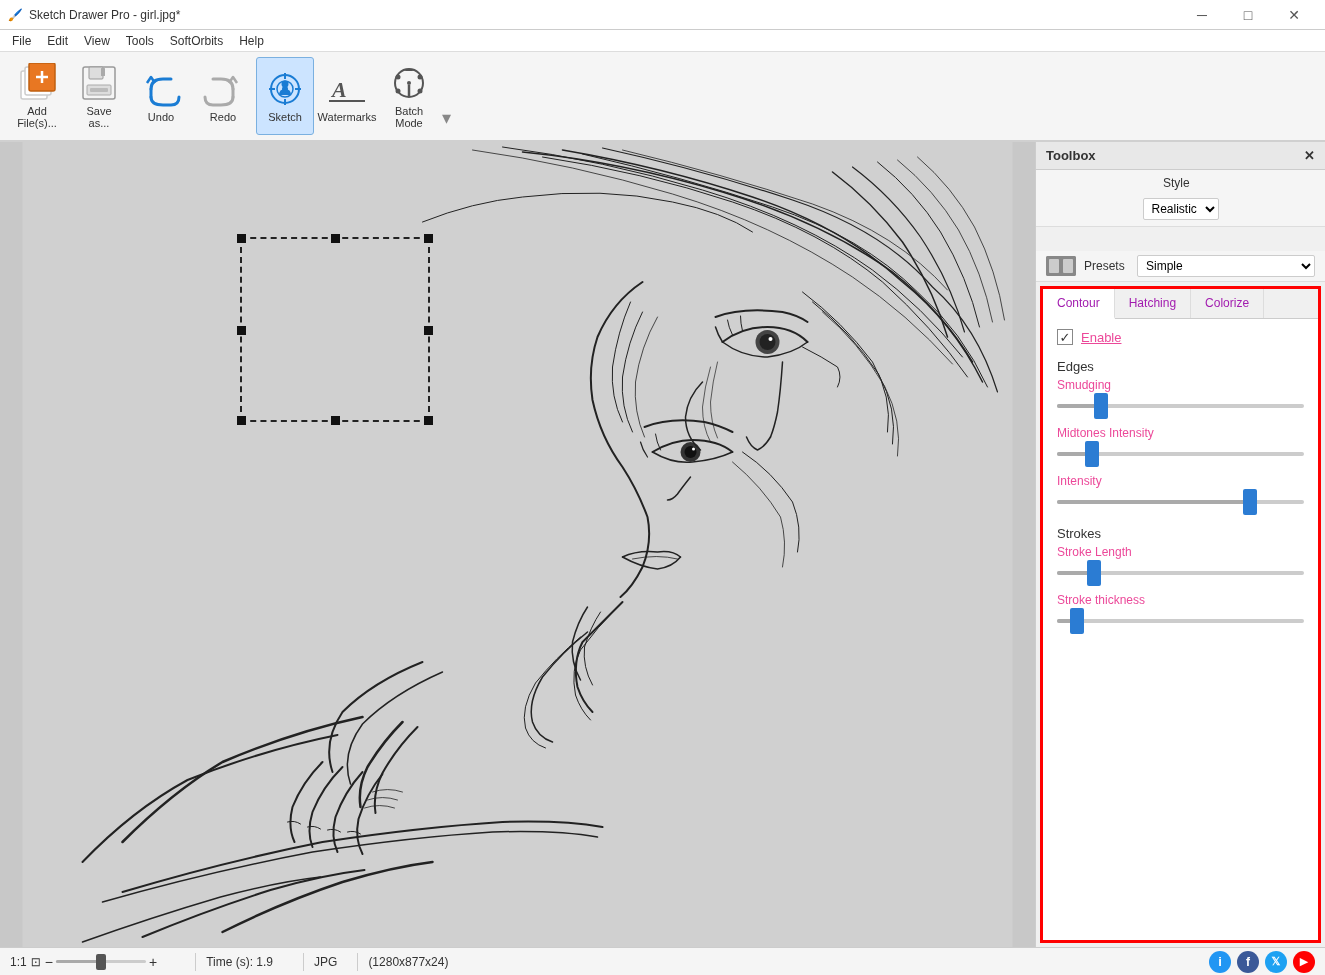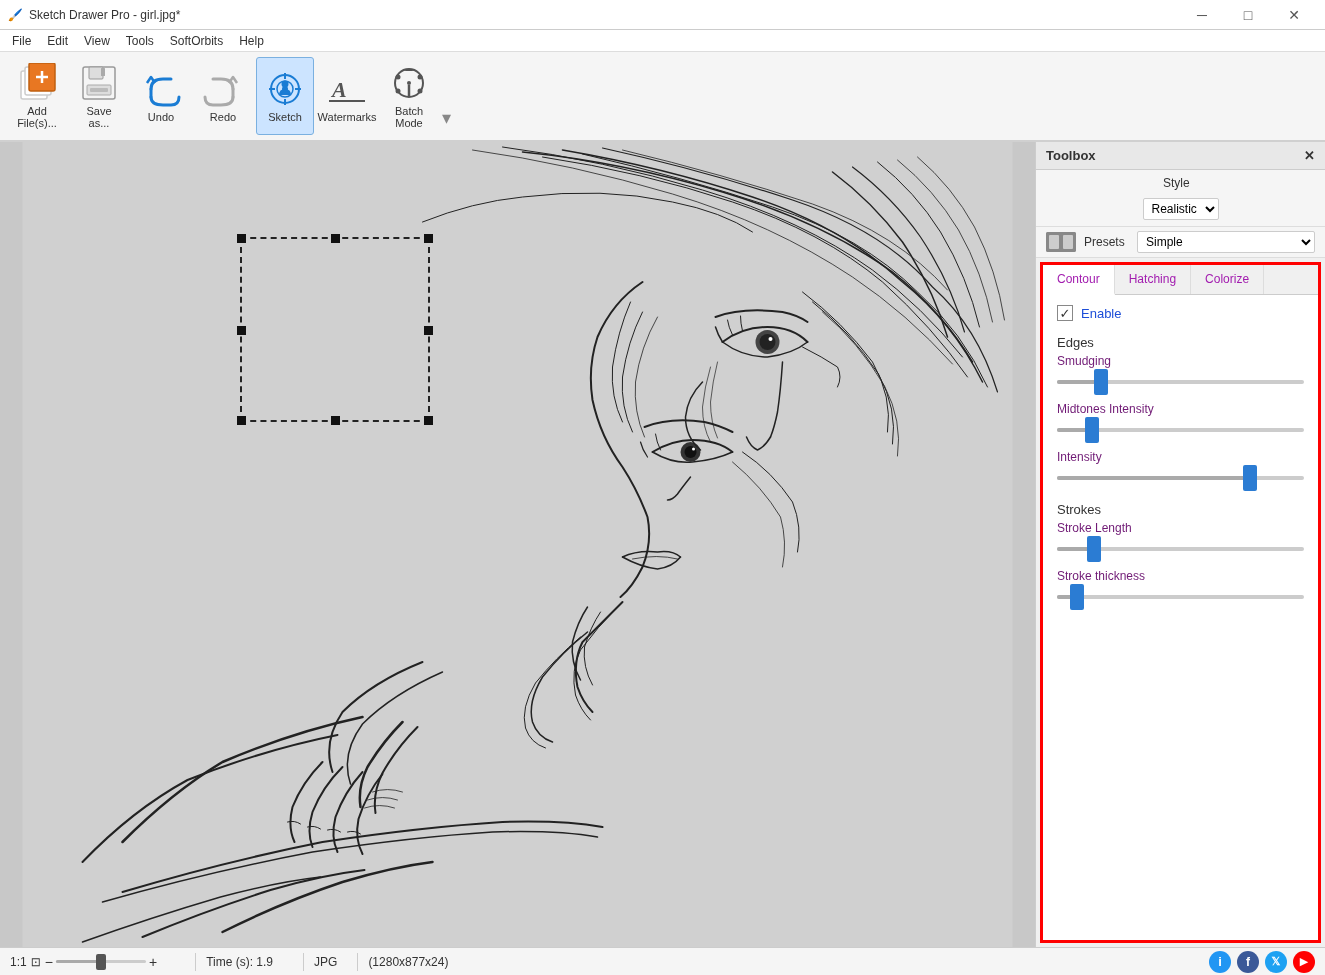--- a/index.html
+++ b/index.html
@@ -163,20 +163,21 @@
       border-radius: 2px;
     }
 
     #presets-row {
       display: flex;
       align-items: center;
       padding: 4px 10px;
       gap: 8px;
       background: #f5f5f5;
       border-bottom: 1px solid #ddd;
+      margin-top: 24px;
     }
     #presets-icon { width: 30px; height: 20px; background: #888; border-radius: 2px; }
     #presets-select {
       flex: 1;
       border: 1px solid #ccc;
       background: #fff;
       padding: 2px 4px;
       font-size: 12px;
       border-radius: 2px;
     }
@@ -228,21 +229,21 @@
     }
     #enable-checkbox {
       width: 16px; height: 16px;
       border: 1px solid #888;
       background: #fff;
       display: flex; align-items: center; justify-content: center;
       cursor: pointer;
       font-size: 13px;
       color: #333;
     }
-    #enable-label { font-size: 13px; color: #1d4ed8; }
+    #enable-label { font-size: 13px; color: #ec4899; text-decoration: underline; }
 
     
     .section-heading {
       font-size: 13px;
       color: #333;
       font-weight: 500;
       margin-bottom: 4px;
     }
 
     
@@ -251,21 +252,21 @@
       flex-direction: column;
       gap: 10px;
     }
     .slider-row {
       display: flex;
       flex-direction: column;
       gap: 4px;
     }
     .slider-label {
       font-size: 12px;
-      color: #701a75;
+      color: #ec4899;
     }
     .slider-track {
       position: relative;
       height: 20px;
       display: flex;
       align-items: center;
     }
     .slider-bg {
       width: 100%;
       height: 4px;

